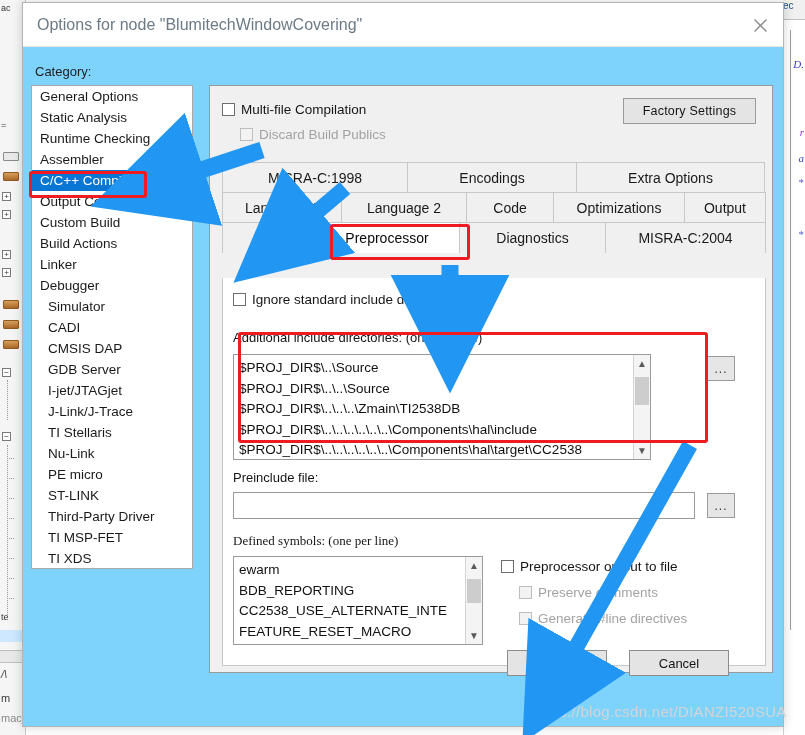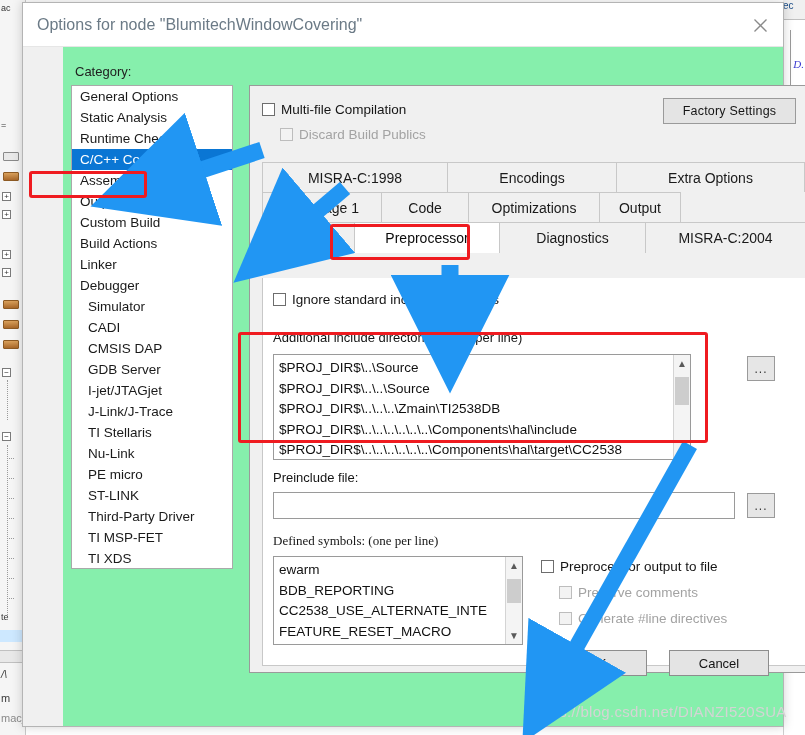--- a/index.html
+++ b/index.html
@@ -100,22 +100,21 @@
   }
   .close-btn {
     position: absolute; right: 0; top: 0; width: 46px; height: 44px;
     display: flex; align-items: center; justify-content: center;
     cursor: pointer;
   }
   .close-btn svg { display: block; }
 
   .dlg-body {
     position: absolute; left: 0; top: 44px; right: 0; bottom: 0;
-    background: #86efac;
-    margin-left: 40px;
+    background: #7dd3fc;
   }
 
   
   .cat-label {
     position: absolute; left: 12px; top: 17px;
     font-size: 13px; color: #202020;
   }
   .cat-box {
     position: absolute; left: 8px; top: 38px;
     width: 162px; height: 484px;
@@ -341,22 +340,22 @@
       </div>
     </div>
 
     <div class="dlg-body">
 
       <div class="cat-label">Category:</div>
       <div class="cat-box">
         <div class="cat-item">General Options</div>
         <div class="cat-item">Static Analysis</div>
         <div class="cat-item">Runtime Checking</div>
+        <div class="cat-item">Assembler</div>
         <div class="cat-item selected">C/C++ Compiler</div>
-        <div class="cat-item">Assembler</div>
         <div class="cat-item">Output Converter</div>
         <div class="cat-item">Custom Build</div>
         <div class="cat-item">Build Actions</div>
         <div class="cat-item">Linker</div>
         <div class="cat-item">Debugger</div>
         <div class="cat-item indent">Simulator</div>
         <div class="cat-item indent">CADI</div>
         <div class="cat-item indent">CMSIS DAP</div>
         <div class="cat-item indent">GDB Server</div>
         <div class="cat-item indent">I-jet/JTAGjet</div>
@@ -386,20 +385,21 @@
           </div>
 
           <div class="tabrow" style="left:8px; top:72px; width:544px;">
             <div class="tab" style="width:186px;">MISRA-C:1998</div>
             <div class="tab" style="width:170px;">Encodings</div>
             <div class="tab" style="width:189px;">Extra Options</div>
           </div>
 
           <div class="tabrow" style="left:8px; top:102px; width:544px;">
             <div class="tab" style="width:120px;">Language 1</div>
+            <div class="tab" style="width:126px;">Language 2</div>
             <div class="tab" style="width:88px;">Code</div>
             <div class="tab" style="width:132px;">Optimizations</div>
             <div class="tab" style="width:82px;">Output</div>
           </div>
 
           <div class="tabrow" style="left:8px; top:132px; width:544px; height:31px;">
             <div class="tab" style="width:93px;">List</div>
             <div class="tab active" style="width:146px;">Preprocessor</div>
             <div class="tab" style="width:147px;">Diagnostics</div>
             <div class="tab" style="width:161px;">MISRA-C:2004</div>

